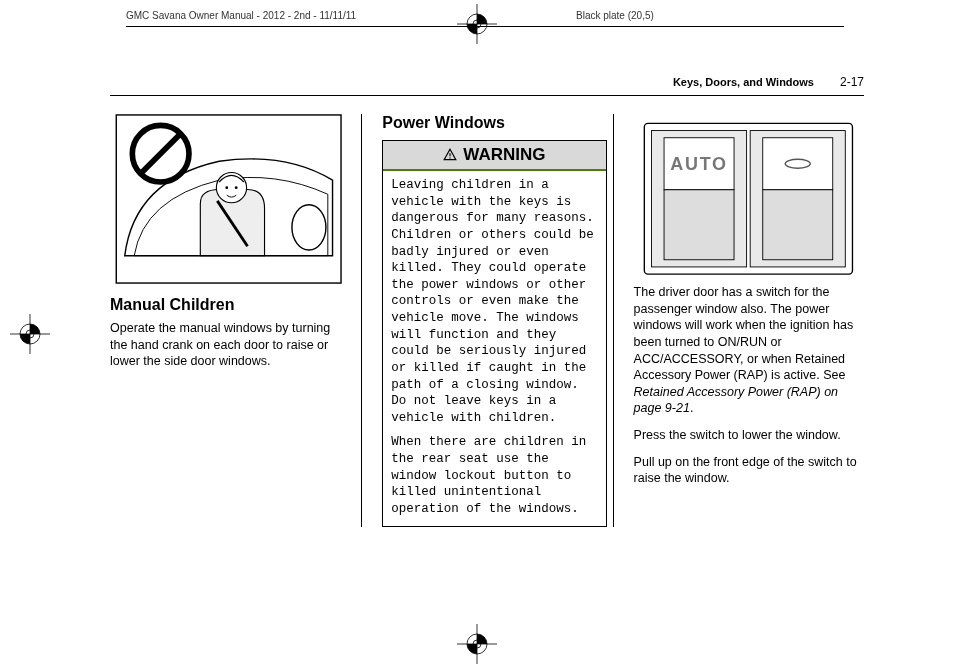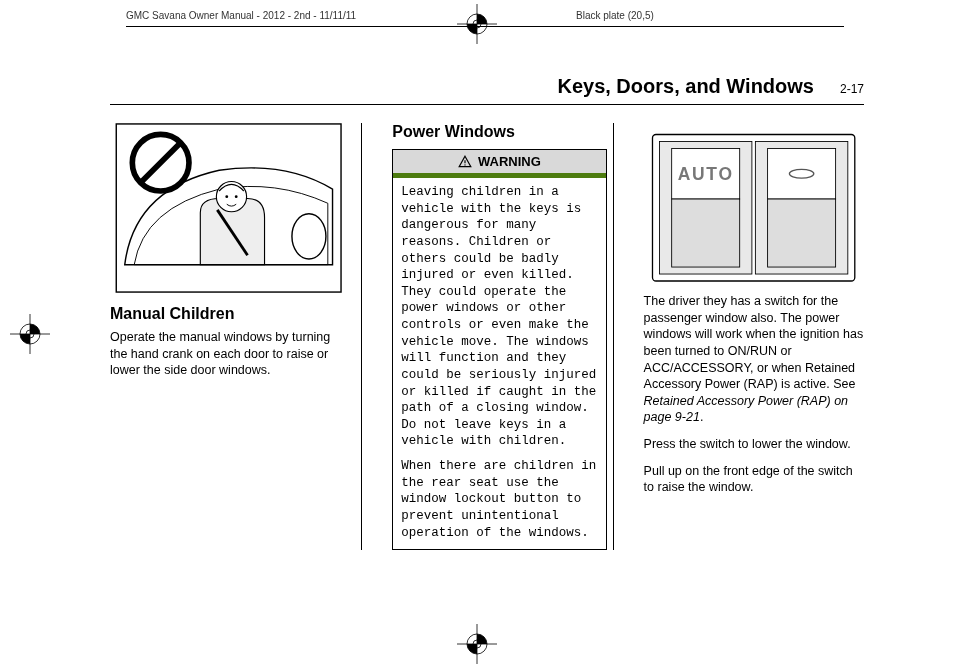--- a/index.html
+++ b/index.html
@@ -11,38 +11,38 @@
   .crop svg { display: block; }
 
   .top-meta { position: absolute; top: 10px; left: 16px; right: 0; height: 20px; font-size: 10px; color: #333; }
   .top-meta .left { position: absolute; left: 110px; }
   .top-meta .right { position: absolute; left: 560px; }
   .top-meta .rule { position: absolute; left: 110px; right: 110px; top: 16px; border-top: 0.5px solid #000; }
 
   .page { position: absolute; top: 75px; left: 110px; right: 90px; bottom: 40px; }
 
   .running-head { display: flex; justify-content: flex-end; align-items: baseline; gap: 26px; border-bottom: 1.5px solid #000; padding-bottom: 6px; margin-bottom: 18px; }
-  .running-head .title { font-weight: bold; font-size: 20px; margin-left: 36px; }
+  .running-head .title { font-weight: bold; font-size: 11px; margin-left: 36px; }
   .running-head .pageno { font-weight: normal; font-size: 12px; }
 
   .cols { display: flex; gap: 0; }
   .col { width: 33.33%; padding: 0 6px; }
-  .col + .col { border-left: 0.5px solid #000; padding-left: 30px; }
+  .col + .col { border-left: 0.5px solid #000; padding-left: 20px; }
   .col:first-child { padding-left: 0; padding-right: 14px; }
   .col:last-child { padding-right: 0; }
 
   .illus { width: 100%; height: 170px; display:flex; align-items:center; justify-content:center; }
   .illus svg { width: 100%; height: 100%; }
 
   h2.sec { font-size: 16px; font-weight: bold; margin: 12px 0 6px; }
   p.body { font-size: 12.5px; line-height: 1.33; margin-bottom: 10px; }
   .ital { font-style: italic; }
 
   .warnbox { border: 1px solid #000; margin-top: 8px; }
-  .warnbox .hd { background: #d9d9d9; text-align: center; font-weight: bold; font-size: 13px; padding: 4px 0; border-bottom: 5px solid #4d7c0f; display:flex; align-items:center; justify-content:center; gap:6px;}
+  .warnbox .hd { background: #d9d9d9; text-align: center; font-weight: bold; font-size: 17px; padding: 4px 0; border-bottom: 2px solid #4d7c0f; display:flex; align-items:center; justify-content:center; gap:6px;}
   .warnbox .hd svg { width:14px; height:14px; }
   .warnbox .bd { padding: 6px 8px 8px; }
   .warnbox .bd p { font-size: 12.5px; line-height: 1.33; margin-bottom: 8px; font-family: Liberation Mono, monospace; }
   .warnbox .bd p:last-child { margin-bottom: 0; }
 
   .switch-illus { width:100%; height:170px; display:flex; align-items:center; justify-content:center; }
   .switch-illus svg { width: 95%; height: 95%; }
 
   
   .cm { stroke:#000; stroke-width:0.8; fill:none; }
@@ -131,21 +131,21 @@
         <div class="hd">
           <svg viewBox="0 0 24 24">
             <path d="M12 2 L22 20 L2 20 Z" fill="none" stroke="#000" stroke-width="2"></path>
             <line x1="12" y1="9" x2="12" y2="14" stroke="#000" stroke-width="2"></line>
             <circle cx="12" cy="17" r="1.2" fill="#000"></circle>
           </svg>
           <span>WARNING</span>
         </div>
         <div class="bd">
           <p>Leaving children in a vehicle with the keys is dangerous for many reasons. Children or others could be badly injured or even killed. They could operate the power windows or other controls or even make the vehicle move. The windows will function and they could be seriously injured or killed if caught in the path of a closing window. Do not leave keys in a vehicle with children.</p>
-          <p>When there are children in the rear seat use the window lockout button to prevent unintentional operation of the windows.</p>
+          <p>When there are children in the rear seat use the window lockout button to killed unintentional operation of the windows.</p>
         </div>
       </div>
     </div>
 
     <div class="col">
       <div class="switch-illus">
         <svg viewBox="0 0 240 180">
           <rect x="4" y="6" width="232" height="168" rx="4" fill="#fff" stroke="#000" stroke-width="1.5"></rect>
 
           <rect x="12" y="14" width="106" height="152" fill="#e9e9e9" stroke="#000" stroke-width="1"></rect>
@@ -154,20 +154,20 @@
           <rect x="26" y="22" width="78" height="58" fill="#fff" stroke="#000" stroke-width="1"></rect>
           <text x="65" y="58" text-anchor="middle" font-family="Arial" font-size="20" font-weight="bold" fill="#777" letter-spacing="2">AUTO</text>
           <rect x="26" y="80" width="78" height="78" fill="#ddd" stroke="#000" stroke-width="1"></rect>
 
           <rect x="136" y="22" width="78" height="58" fill="#fff" stroke="#000" stroke-width="1"></rect>
           <ellipse cx="175" cy="51" rx="14" ry="5" fill="none" stroke="#555" stroke-width="1.5"></ellipse>
           <rect x="136" y="80" width="78" height="78" fill="#ddd" stroke="#000" stroke-width="1"></rect>
         </svg>
       </div>
       <p class="body">
-        <span>The driver they has a switch for the passenger window also. The power windows will work when the ignition has been turned to ON/RUN or ACC/ACCESSORY, or when Retained Accessory Power (RAP) is active. See </span><span class="ital">Retained Accessory Power (RAP) on page 9-21</span><span>.</span>
+        <span>The driver door has a switch for the passenger window also. The power windows will work when the ignition has been turned to ON/RUN or ACC/ACCESSORY, or when Retained Accessory Power (RAP) is active. See </span><span class="ital">Retained Accessory Power (RAP) on page 9-21</span><span>.</span>
       </p>
       <p class="body">Press the switch to lower the window.</p>
       <p class="body">Pull up on the front edge of the switch to raise the window.</p>
     </div>
 
   </div>
 </div>
 
 </body></html>

